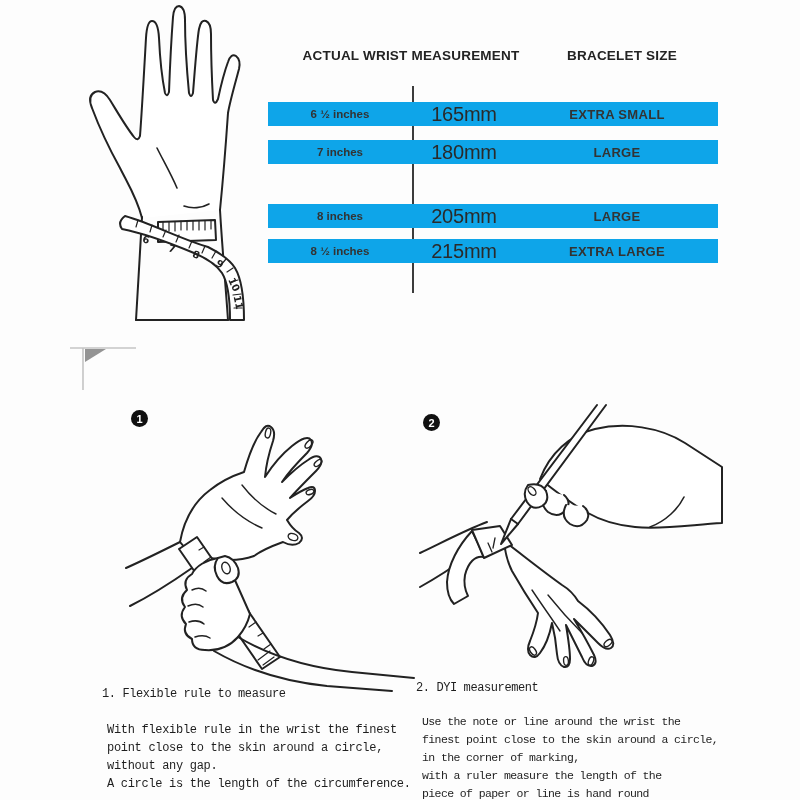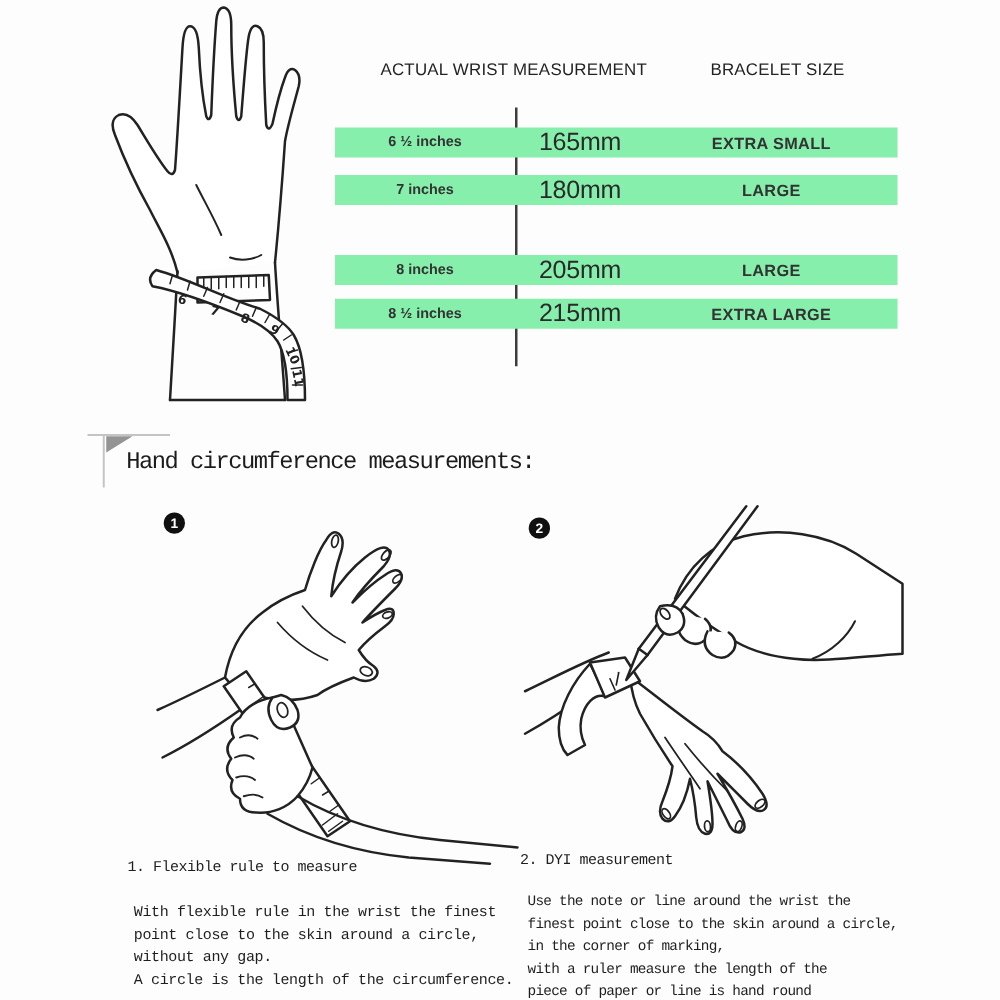--- a/index.html
+++ b/index.html
@@ -6,25 +6,25 @@
   .canvas{
     position:relative;width:800px;height:800px;background:#fdfdfd;overflow:hidden;
     font-family:"Liberation Sans",sans-serif;color:#222;
   }
   svg{position:absolute;overflow:visible;}
   .lineart path,.lineart line,.lineart ellipse,.lineart polyline{vector-effect:none;}
 
   
   .tbl-header{
     position:absolute;top:48px;transform:translateX(-50%);
-    font-size:13.5px;font-weight:normal;letter-spacing:.2px;color:#232323;white-space:nowrap;
+    font-size:13.5px;font-weight:bold;letter-spacing:.2px;color:#232323;white-space:nowrap;
   }
   .tbl-divider{position:absolute;left:412px;top:86px;width:2px;height:207px;background:#3c3c3c;}
   .tbl-row{
-    position:absolute;left:268px;width:450px;height:24px;background:#86efac;
+    position:absolute;left:268px;width:450px;height:24px;background:#0ea5e9;
     display:flex;align-items:center;
   }
   .cell{display:block;text-align:center;white-space:nowrap;}
   .cell.inches{width:144px;font-size:11.5px;font-weight:bold;color:#333;}
   .cell.mm{width:104px;font-size:20px;color:#2a2a2a;letter-spacing:-.2px;}
   .cell.size{width:202px;font-size:13px;font-weight:bold;letter-spacing:.3px;color:#333;}
 
   
   .section-heading{
     position:absolute;left:101px;top:358px;
@@ -127,21 +127,20 @@
     <span class="cell inches">8 ½ inches</span>
     <span class="cell mm">215mm</span>
     <span class="cell size">EXTRA LARGE</span>
   </div>
 
   <svg style="left:66px;top:340px;" width="80" height="55" viewBox="0 0 80 55">
     <line x1="4" y1="8" x2="70" y2="8" stroke="#c4c4c4" stroke-width="1.6"></line>
     <line x1="17" y1="8" x2="17" y2="50" stroke="#c4c4c4" stroke-width="1.6"></line>
     <polygon points="19,9 40,9 19,22" fill="#949494"></polygon>
   </svg>
-  <div class="section-heading">Hand circumference measurements:</div>
 
   <div class="badge" style="left:131px;top:410px;">1</div>
   <svg class="lineart" style="left:122px;top:410px;" width="290" height="280" viewBox="0 0 290 280" fill="none" stroke="#222" stroke-width="2" stroke-linecap="round" stroke-linejoin="round">
 
     <path fill="#fff" d="M58 132 C62 110 72 92 88 80 C98 72 110 66 122 62 C126 48 133 30 139 22 Q144 13 149 17 Q154 21 151 31 C147 43 144 56 143 67 C150 56 160 44 170 36 Q185 24 189 30 Q192 35 185 43 C176 52 166 63 160 72 C168 64 178 55 186 50 Q196 43 199 49 Q201 54 194 61 C185 70 175 80 168 88 C174 84 181 80 186 78 Q193 75 193 81 Q193 86 186 91 C178 97 170 104 165 110 C168 115 172 120 177 123 Q183 128 177 133 Q170 137 161 132 C150 136 140 140 132 146 C115 152 95 150 80 146 C70 143 62 138 58 132 Z"></path>
     <g stroke-width="1.4">
       <ellipse cx="146" cy="23" rx="2.6" ry="5" transform="rotate(12 146 23)"></ellipse>
       <ellipse cx="187" cy="34" rx="2.6" ry="5" transform="rotate(42 187 34)"></ellipse>
       <ellipse cx="196" cy="53" rx="2.4" ry="4.5" transform="rotate(50 196 53)"></ellipse>
       <ellipse cx="188" cy="82" rx="2.4" ry="4" transform="rotate(70 188 82)"></ellipse>

